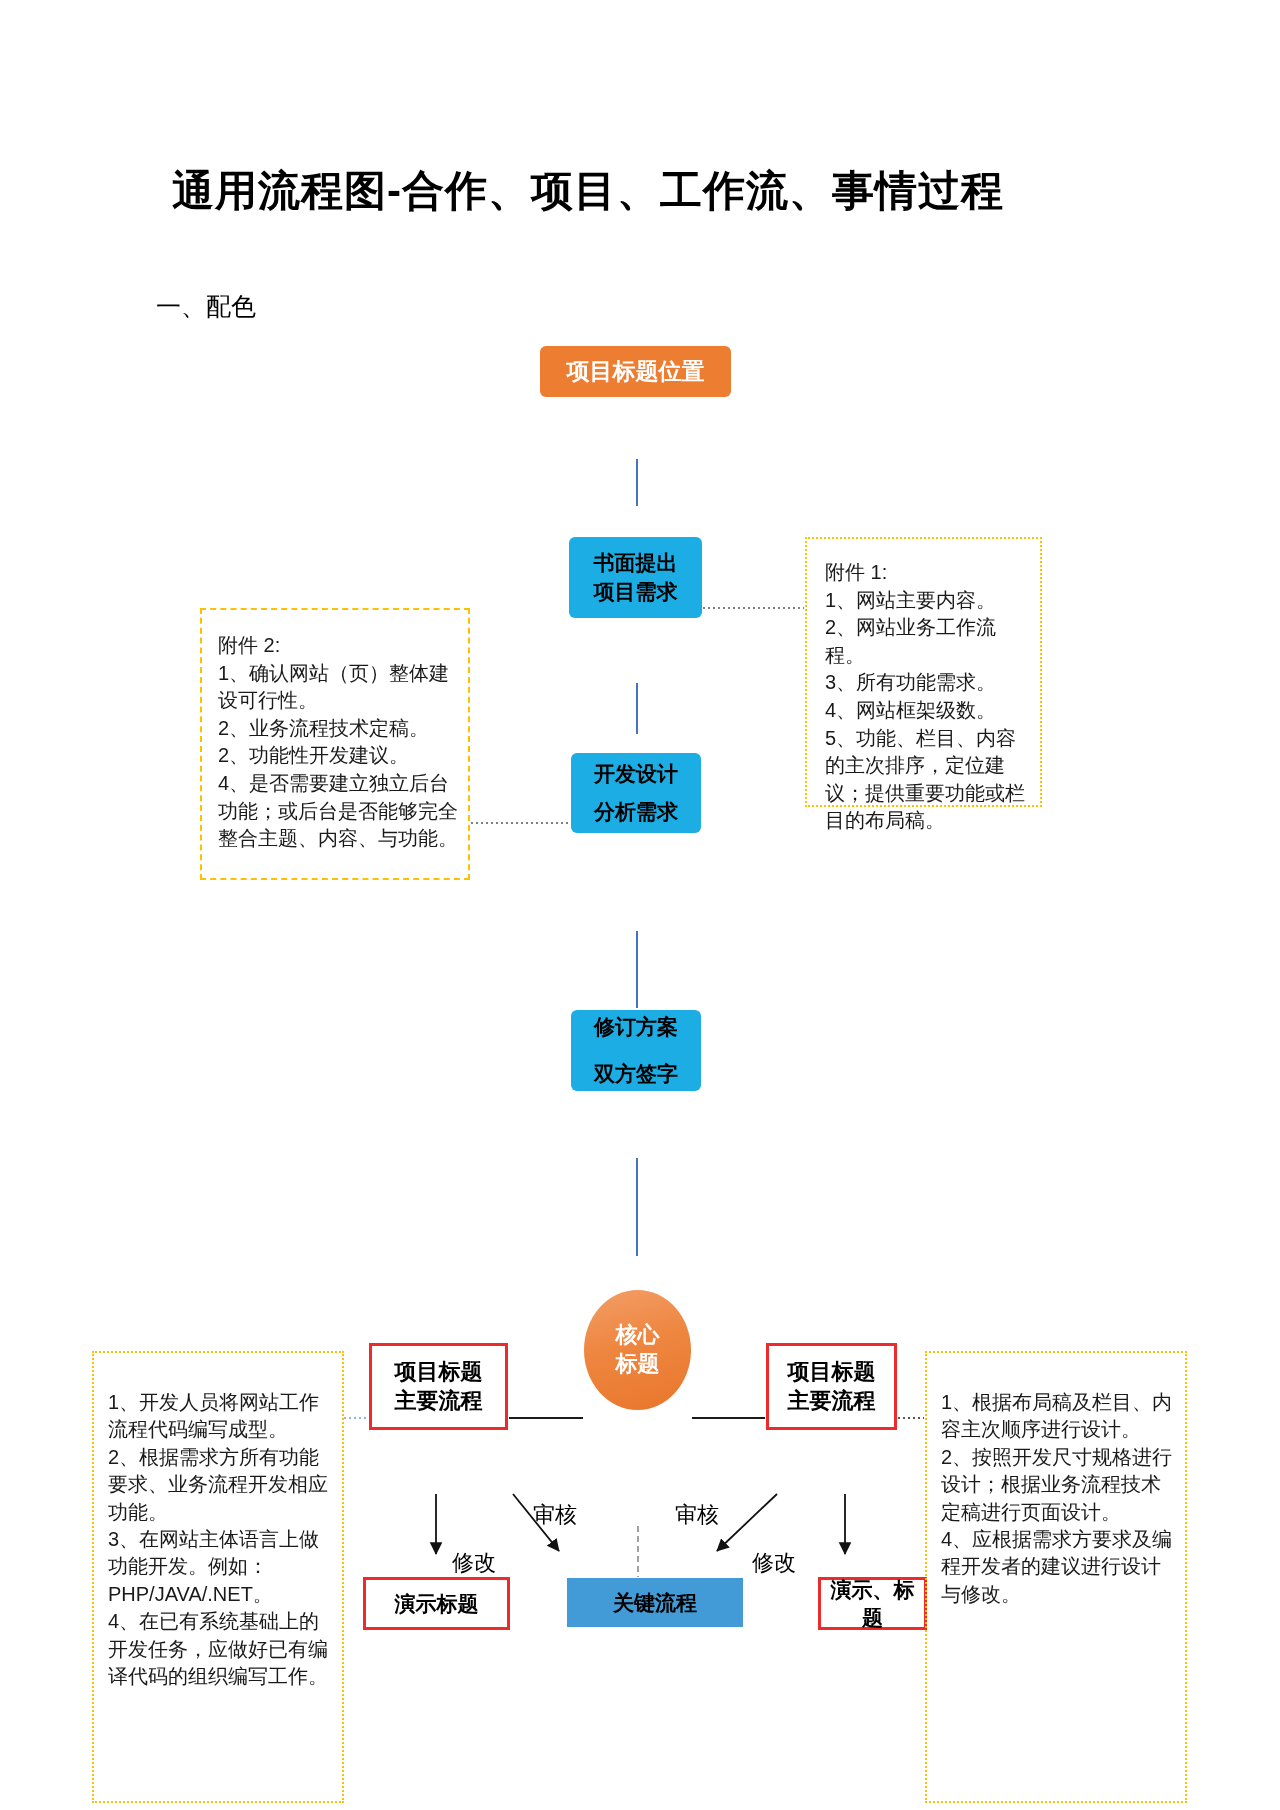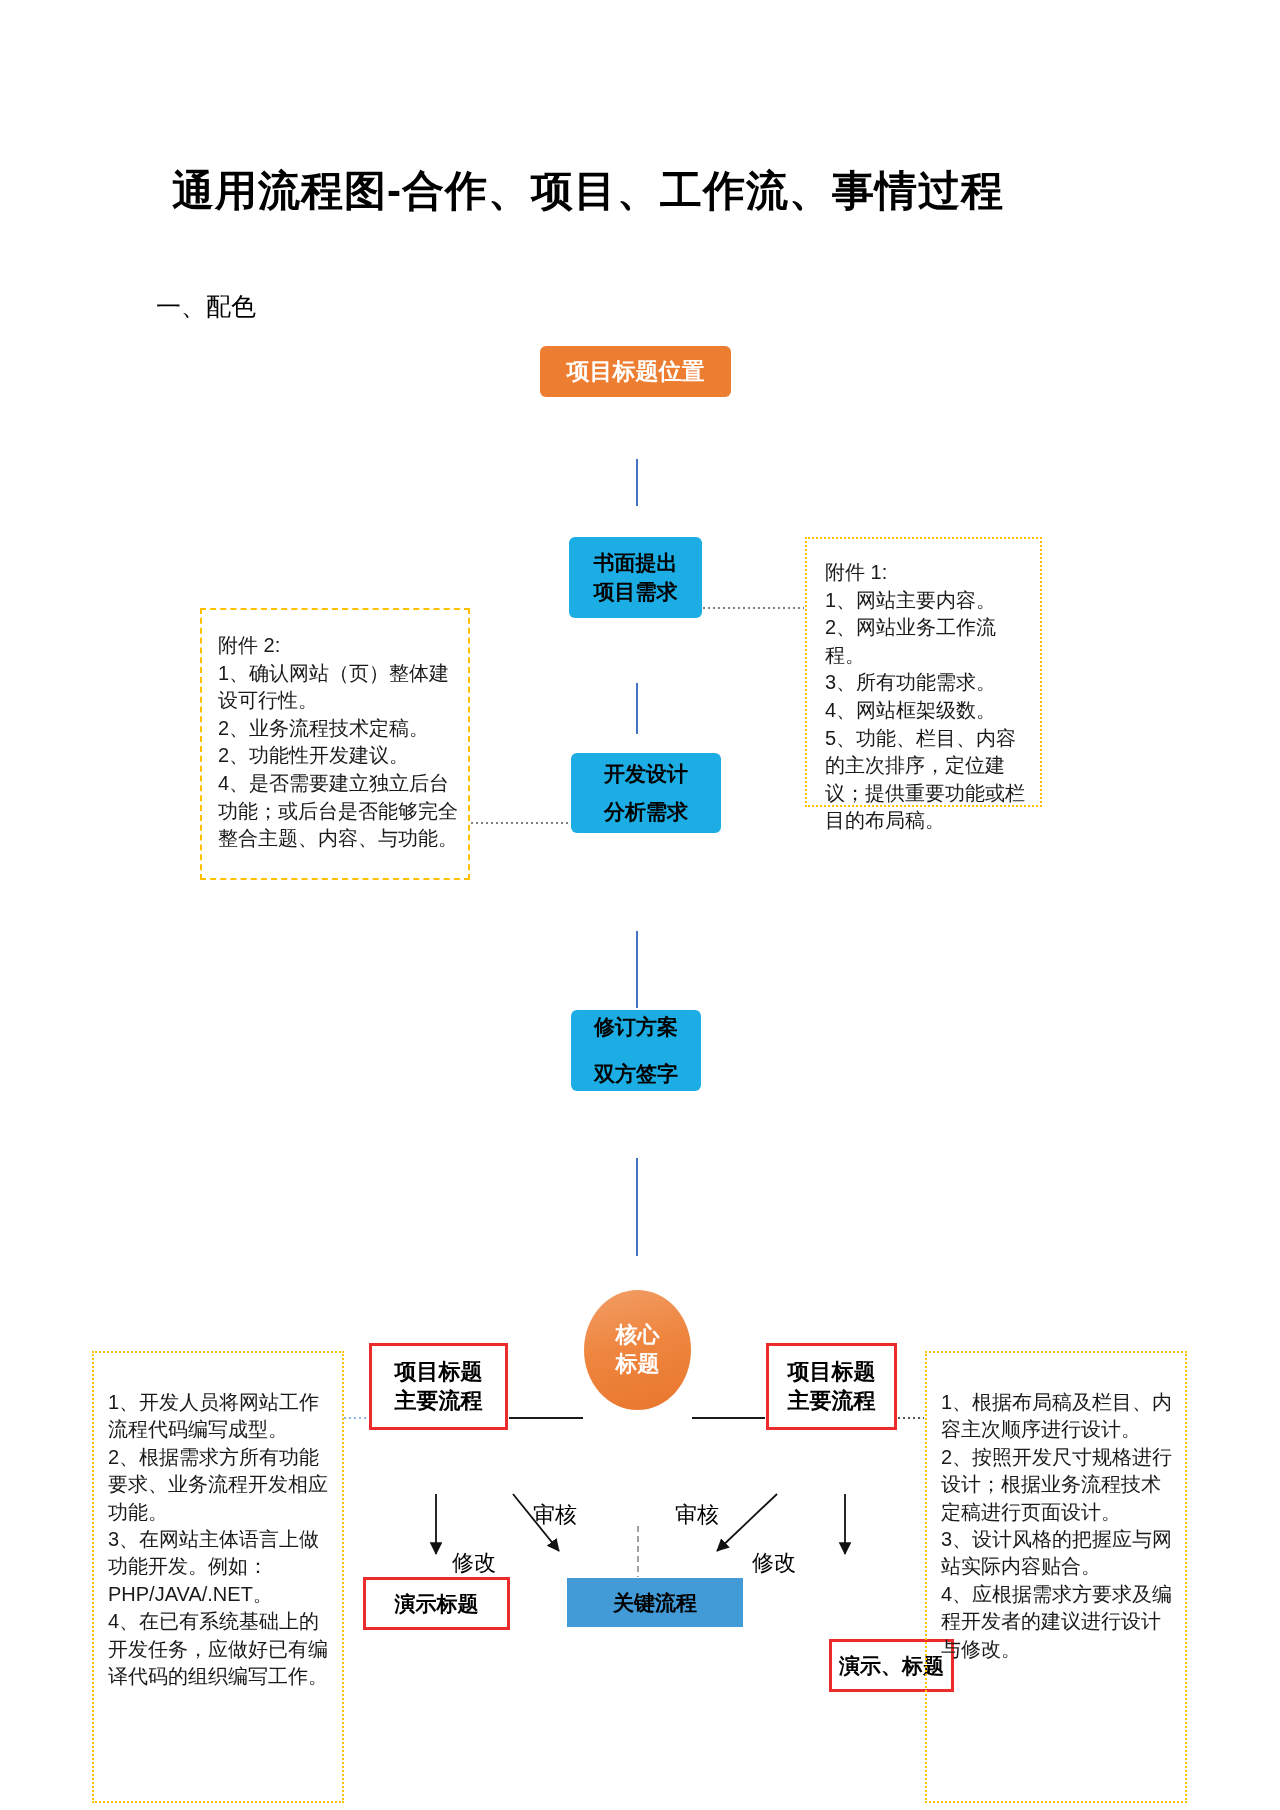--- a/index.html
+++ b/index.html
@@ -8,34 +8,34 @@
     font-family:"Liberation Sans", sans-serif;color:#000;
   }
   .abs{position:absolute;box-sizing:border-box;}
   .ctr{display:flex;flex-direction:column;align-items:center;justify-content:center;text-align:center;}
   .page-title{left:172px;top:163px;font-size:42px;font-weight:800;letter-spacing:1px;white-space:nowrap;}
   .section-label{left:156px;top:290px;font-size:25px;font-weight:400;}
   .node{line-height:1.35;border-radius:6px;}
   .node-orange{left:540px;top:346px;width:191px;height:51px;background:#ED7D31;color:#fff;font-size:23px;font-weight:700;}
   .node-cyan{background:#1CADE4;color:#000;font-size:21px;font-weight:700;}
   .n-step1{left:569px;top:537px;width:133px;height:81px;}
-  .n-step2{left:571px;top:753px;width:150px;height:80px;gap:10px;}
+  .n-step2{left:571px;top:753px;width:130px;height:80px;gap:10px;}
   .n-step3{left:571px;top:1010px;width:130px;height:81px;gap:19px;}
   .attach{font-size:20px;line-height:1.38;color:#1a1a1a;}
   .attach p{margin:0;}
   .attach-right{left:805px;top:537px;width:237px;height:270px;border:2px dotted #FFC000;padding:20px 12px 0 18px;}
   .attach-left{left:200px;top:608px;width:270px;height:272px;border:2px dashed #FFC94D;border-color:#FFC000;padding:22px 10px 0 16px;}
   .core-circle{left:584px;top:1290px;width:107px;height:120px;border-radius:50%;
     background:linear-gradient(165deg,#F29E66 0%,#EE8640 45%,#E9762B 100%);
     color:#fff;font-size:22px;font-weight:700;line-height:1.3;}
   .red-box{background:#fff;border:3px solid #EE2B2B;color:#000;font-weight:700;line-height:1.3;}
   .branch-left{left:369px;top:1343px;width:139px;height:87px;font-size:22px;}
   .branch-right{left:766px;top:1343px;width:131px;height:87px;font-size:22px;}
   .demo-left{left:363px;top:1577px;width:147px;height:53px;font-size:21px;}
-  .demo-right{left:818px;top:1639px;width:125px;height:53px;font-size:21px;margin-left:11px;}
+  .demo-right{left:818px;top:1577px;width:109px;height:53px;font-size:21px;}
   .key-flow{left:567px;top:1578px;width:176px;height:49px;background:#429BD7;color:#000;font-size:21px;font-weight:700;}
   .flow-label{font-size:22px;color:#000;white-space:nowrap;}
   .lbl-review-left{left:533px;top:1500px;}
   .lbl-review-right{left:675px;top:1500px;}
   .lbl-modify-left{left:452px;top:1548px;}
   .lbl-modify-right{left:752px;top:1548px;}
   .notes{font-size:20px;line-height:1.37;color:#1a1a1a;}
   .notes p{margin:0;}
   .notes-left{left:92px;top:1351px;width:252px;height:452px;border:2px dotted #FFC000;padding:36px 8px 0 14px;}
   .notes-right{left:925px;top:1351px;width:262px;height:452px;border:2px dotted #FFC000;padding:36px 10px 0 14px;}
@@ -149,17 +149,16 @@
 
   <div class="abs notes notes-left">
     <p>1、开发人员将网站工作流程代码编写成型。</p>
     <p>2、根据需求方所有功能要求、业务流程开发相应功能。</p>
     <p>3、在网站主体语言上做功能开发。例如：PHP/JAVA/.NET。</p>
     <p>4、在已有系统基础上的开发任务，应做好已有编译代码的组织编写工作。</p>
   </div>
   <div class="abs notes notes-right">
     <p>1、根据布局稿及栏目、内容主次顺序进行设计。</p>
     <p>2、按照开发尺寸规格进行设计；根据业务流程技术定稿进行页面设计。</p>
-    <p>3、设计风格的把握应与网站实际内容贴合。</p>
     <p>4、应根据需求方要求及编程开发者的建议进行设计与修改。</p>
   </div>
 
 </div>
 
 </body></html>

